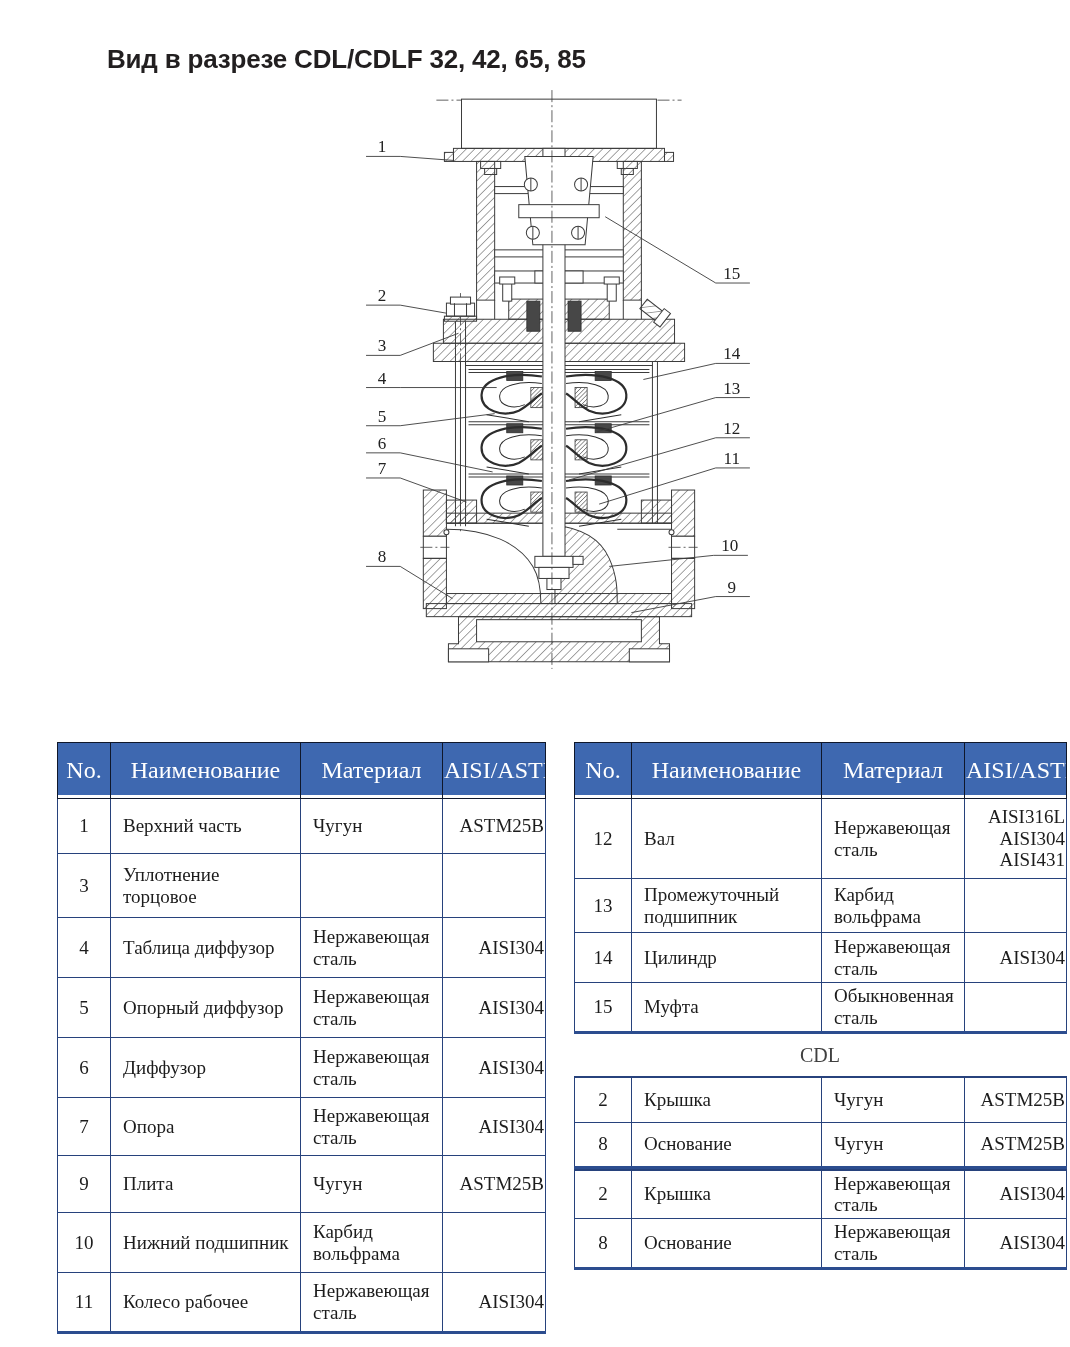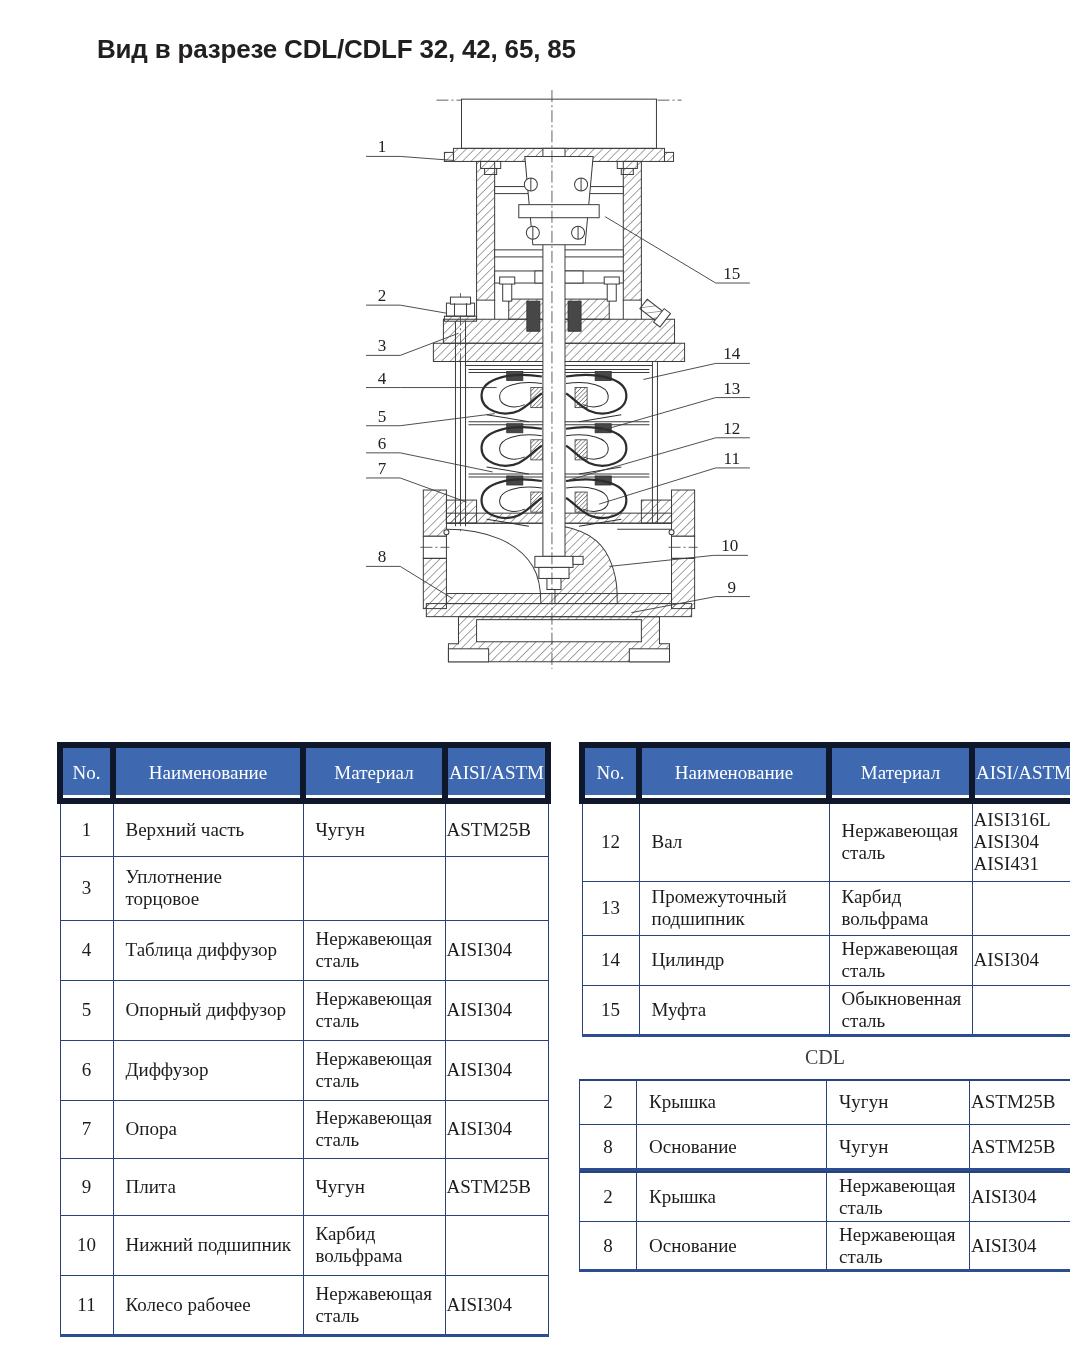--- a/index.html
+++ b/index.html
@@ -1,43 +1,43 @@
 <!DOCTYPE html>
 <html><head>
 <meta charset="utf-8">
 <style>
   html,body{margin:0;padding:0;background:#ffffff;}
   .page{position:relative;width:1070px;height:1347px;background:#fff;overflow:hidden;
         font-family:"Liberation Serif",serif;color:#1c1c1c;}
-  .sec-title{position:absolute;left:95px;margin:2px;font-family:"Liberation Sans",sans-serif;
+  .sec-title{position:absolute;left:95px;margin:12px;font-family:"Liberation Sans",sans-serif;
         font-weight:700;font-size:26px;color:#221f20;letter-spacing:-0.2px;white-space:nowrap;}
   #title-drawing{top:32px;}
   #title-table{top:688px;}
   .drawing-wrap{position:absolute;left:358px;top:86px;width:412px;height:588px;}
   svg .ln{stroke:#3c3c3c;stroke-width:1;fill:none;}
   svg .lnw{stroke:#3c3c3c;stroke-width:1;fill:#ffffff;}
   svg .lnh{stroke:#3c3c3c;stroke-width:1;fill:url(#hatch);}
   svg .lnhd{stroke:#3c3c3c;stroke-width:0.8;fill:url(#hatchd);}
   svg .dk{fill:#474747;stroke:#2e2e2e;stroke-width:0.8;}
   svg .imp{stroke:#2d2d2d;stroke-width:2.2;fill:none;}
   svg .impt{stroke:#2d2d2d;stroke-width:1;fill:none;}
   svg .cl{stroke:#3c3c3c;stroke-width:0.8;fill:none;stroke-dasharray:12 3 2 3;}
   svg .callout-line{stroke:#3c3c3c;stroke-width:0.9;fill:none;}
   svg .callout-text{font-family:"Liberation Serif",serif;font-size:17px;fill:#222;}
   .tables{position:absolute;left:57px;top:742px;display:flex;gap:28px;align-items:flex-start;}
   table.parts-table{border-collapse:collapse;table-layout:fixed;background:#fff;
         font-size:19px;line-height:1.15;border:1px solid #27427c;border-bottom:3px solid #2c4d8f;}
   table.parts-table td,table.parts-table th{border:1px solid #27427c;vertical-align:middle;
         overflow:hidden;}
-  table.parts-table th{background:#3e68b0;color:#ffffff;font-weight:normal;font-size:19px;
-        border:6px solid #0f172a;box-shadow:inset 0 -3px 0 #ffffff;}
+  table.parts-table th{background:#3e68b0;color:#ffffff;font-weight:normal;font-size:24px;
+        border:1px solid #0f172a;box-shadow:inset 0 -3px 0 #ffffff;}
   th.c-aisi{font-size:17.5px;}
   td.c-no{text-align:center;}
   td.c-name,td.c-mat{text-align:left;padding:2px 6px 2px 12px;}
-  td.c-aisi{text-align:left;white-space:pre-line;}
+  td.c-aisi{text-align:right;white-space:pre-line;}
   .ltab{width:488px;}
   .rtab{width:492px;}
   table.seg-sub{border-top:2px solid #27427c;}
   .section-band{height:42px;display:flex;align-items:center;justify-content:center;
         font-size:20px;color:#404040;background:#fff;}
 </style>
 </head>
 <body>
 
 <div class="page">

